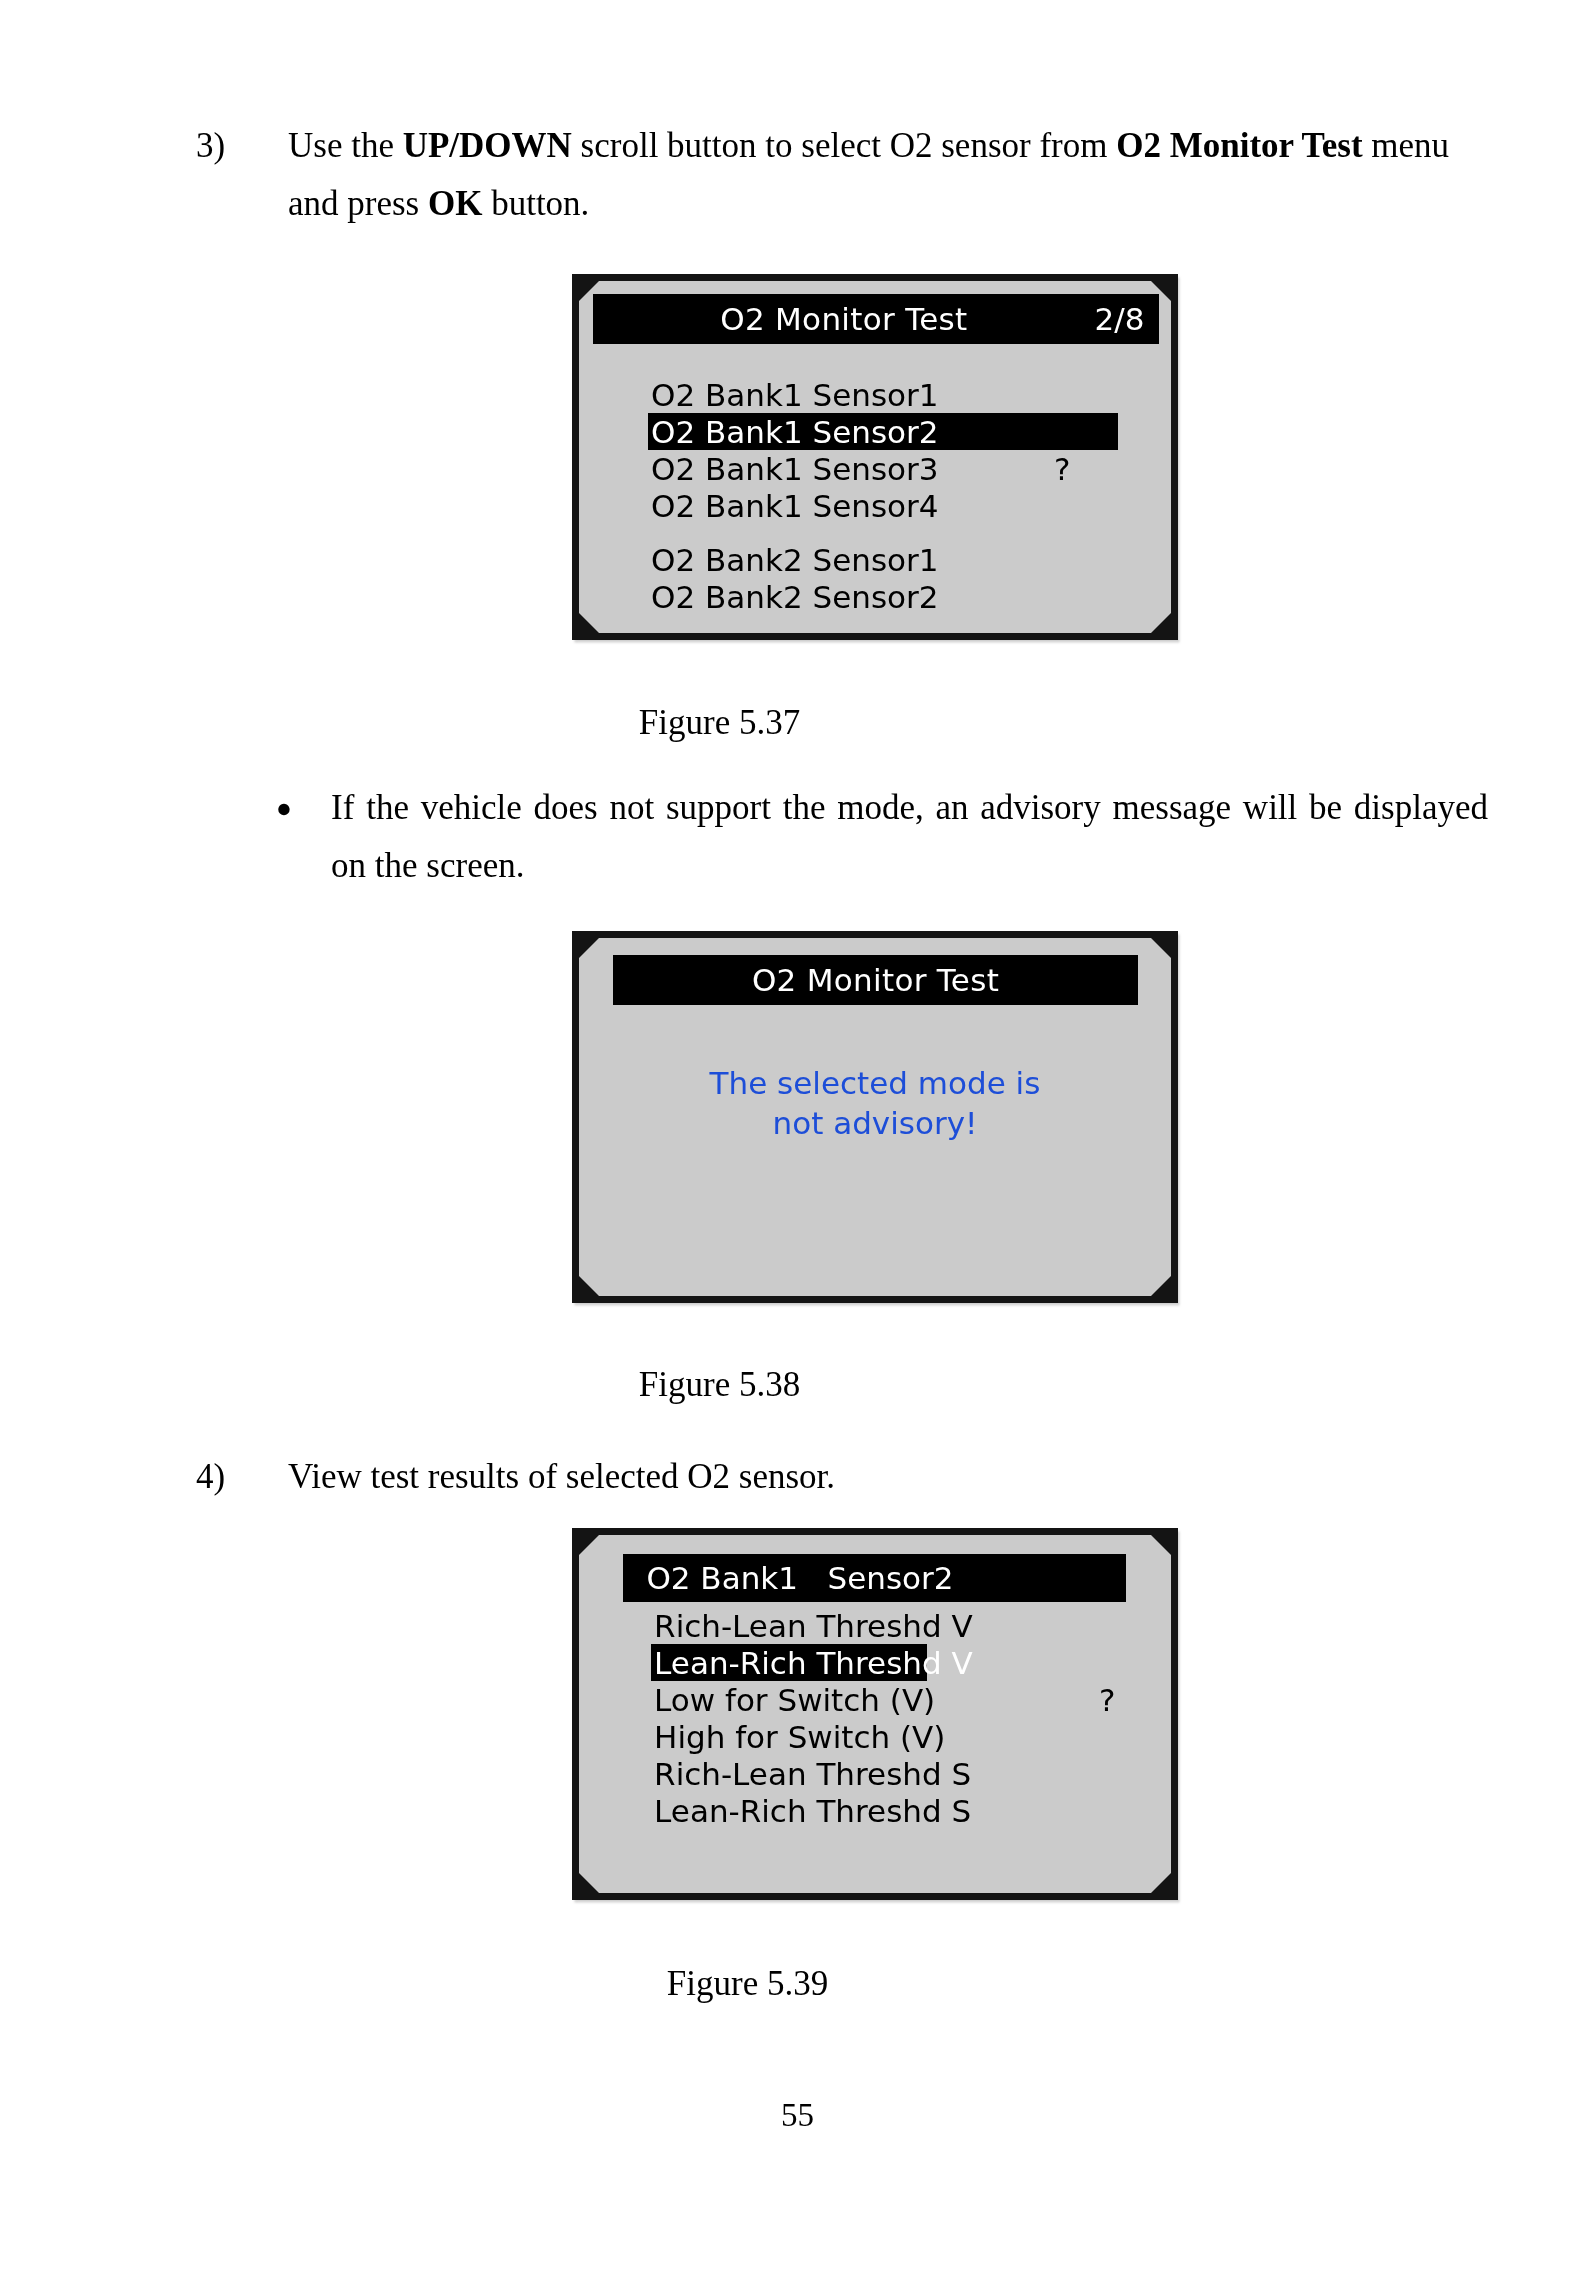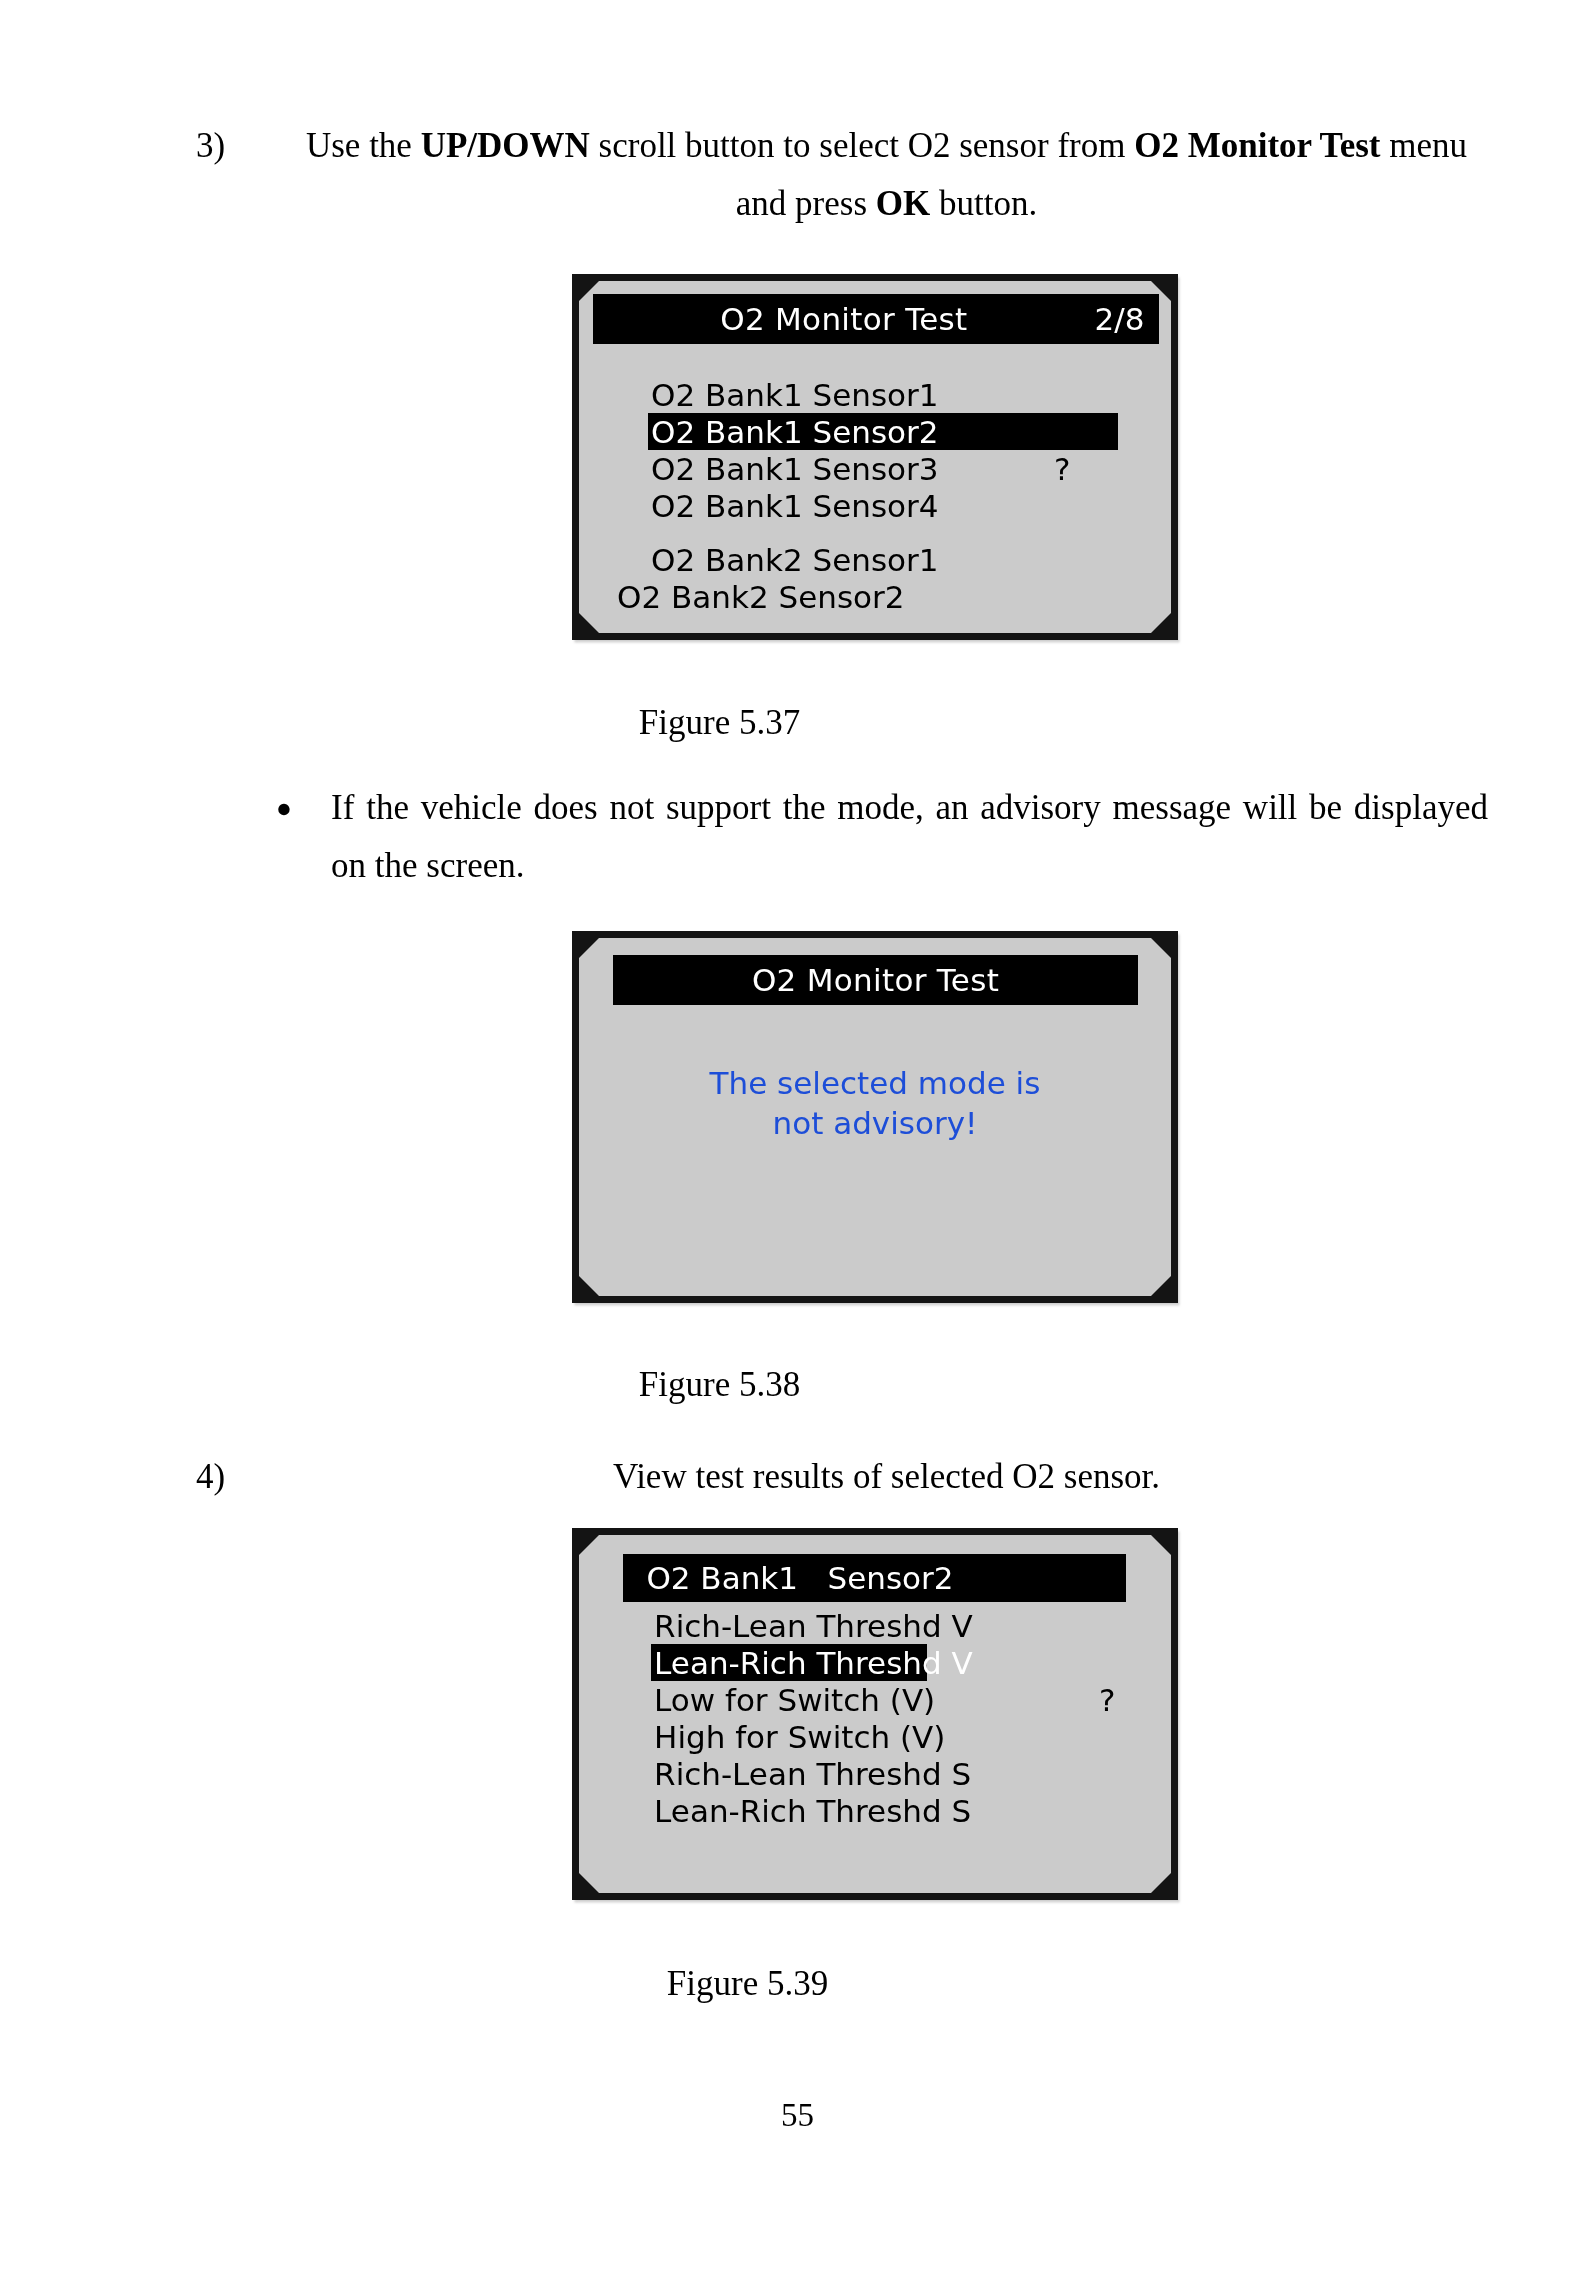--- a/index.html
+++ b/index.html
@@ -35,21 +35,21 @@
     font-size: 35px;
     line-height: 58px;
   }
   .step-body {
     flex: 1 1 auto;
     font-size: 35px;
     line-height: 58px;
     text-align: justify;
     text-justify: inter-word;
   }
-  .step-body.nojustify { text-align: center; }
+  .step-body.nojustify { text-align: left; }
   .step-body b { font-weight: bold; }
 
   
   .bullet-item {
     position: absolute;
     display: flex;
     align-items: flex-start;
   }
   .bullet-dot {
     width: 55px;
@@ -208,21 +208,21 @@
         <div class="lcd-row" style="padding-left:69px;">
           <span class="row-label">O2 Bank1 Sensor3</span>
           <span class="row-mark" style="left:475px;">?</span>
         </div>
         <div class="lcd-row" style="padding-left:69px;">
           <span class="row-label">O2 Bank1 Sensor4</span>
         </div>
         <div class="lcd-row" style="padding-left:69px;margin-top:17px;">
           <span class="row-label">O2 Bank2 Sensor1</span>
         </div>
-        <div class="lcd-row" style="padding-left:35px;">
+        <div class="lcd-row" style="padding-left:69px;">
           <span class="row-label">O2 Bank2 Sensor2</span>
         </div>
       </div>
 
     </div>
   </div>
 
   <div class="caption" style="left:564px; top:701px; width:311px;">Figure 5.37</div>
 
   <div class="bullet-item" style="left:273px; top:779px; width:1215px;">

